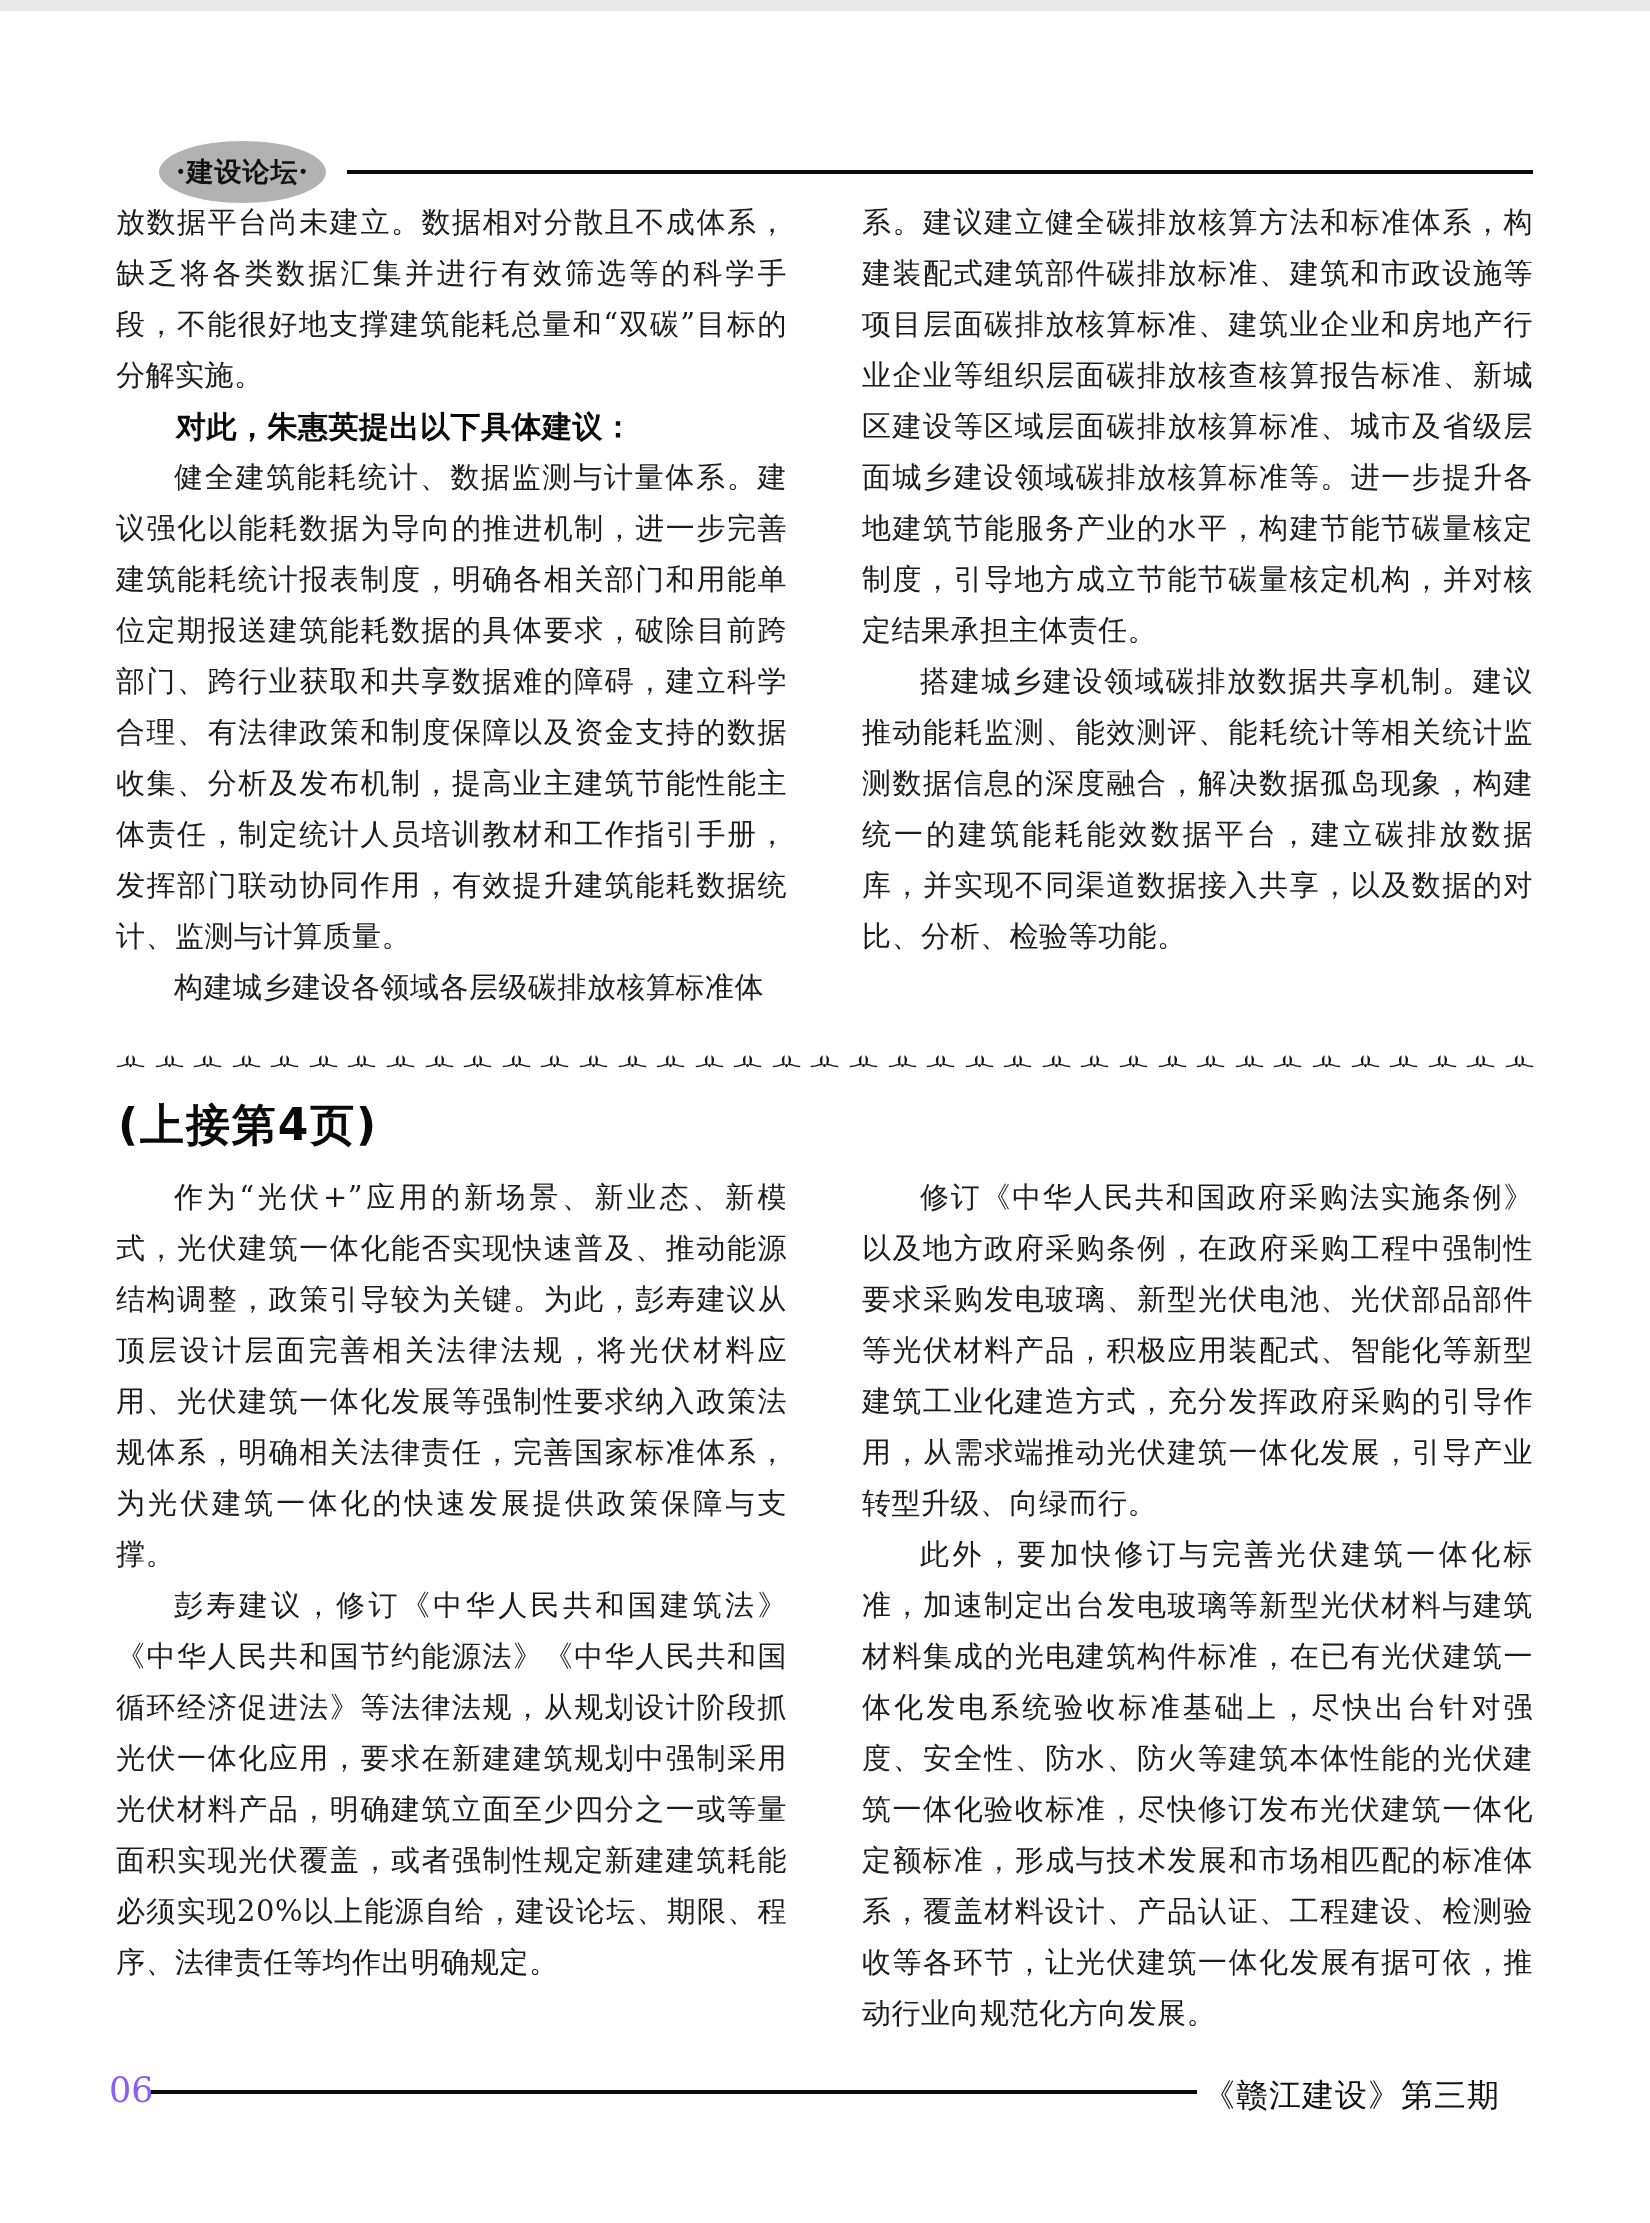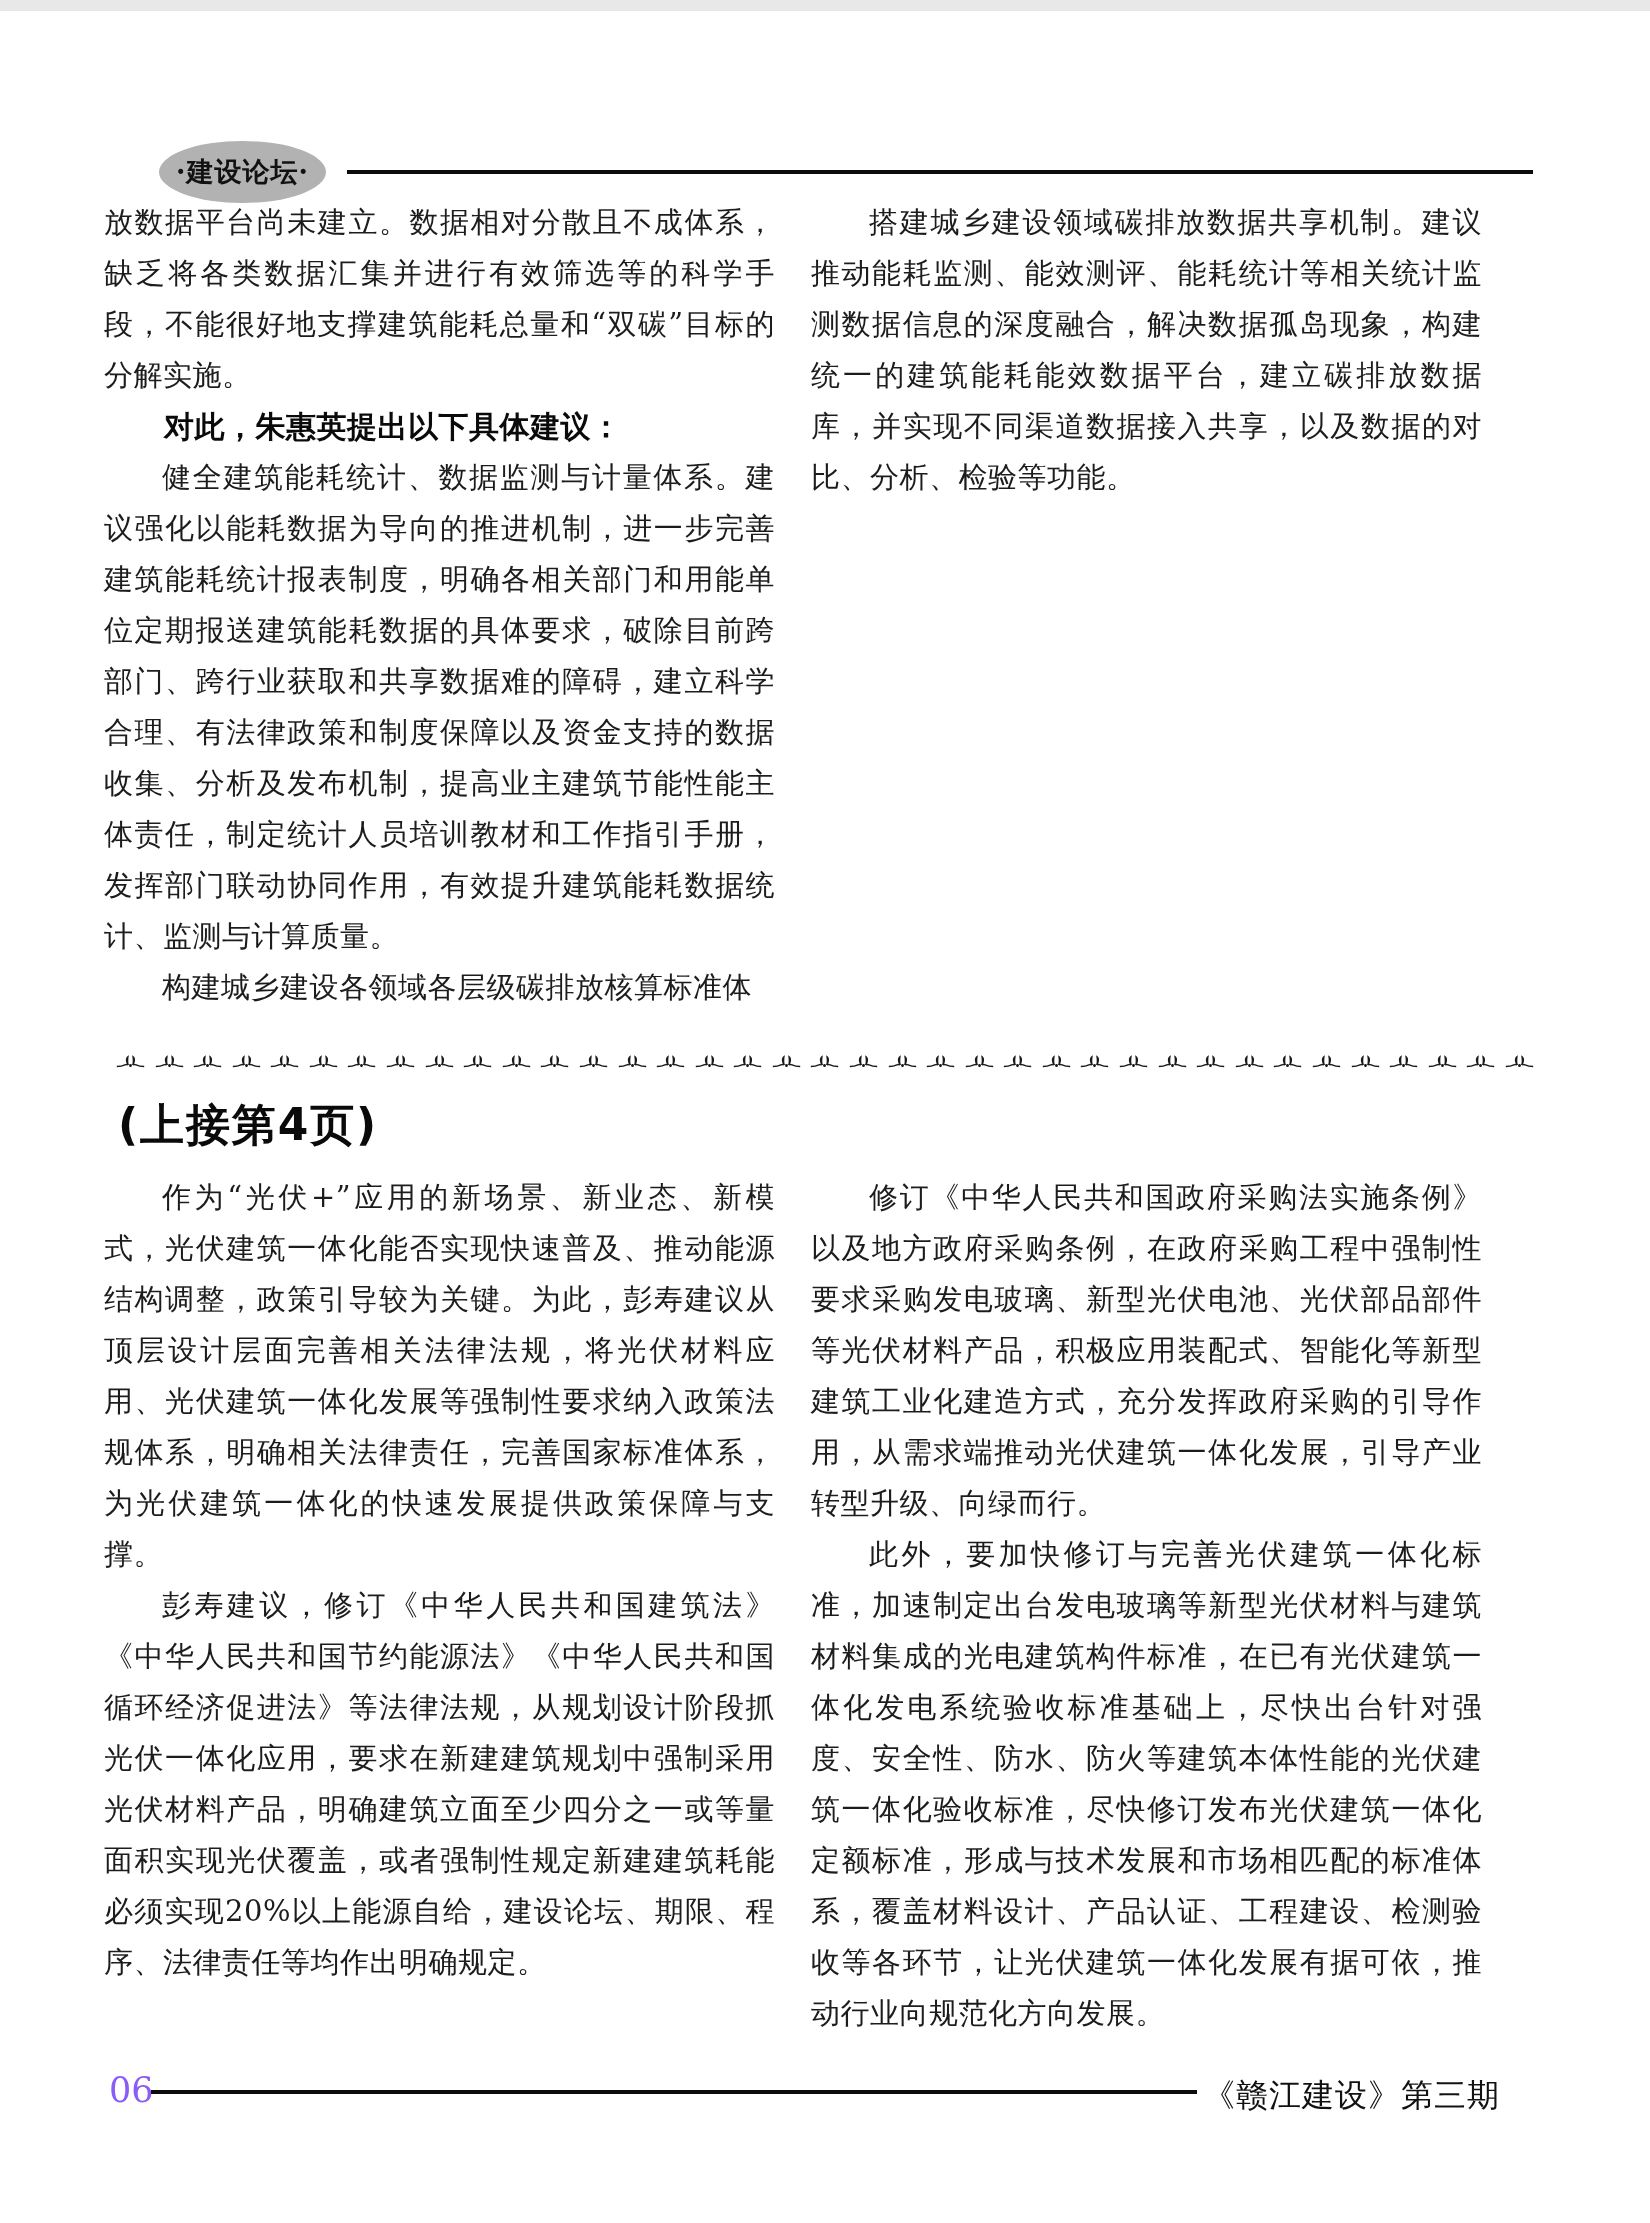--- a/index.html
+++ b/index.html
@@ -21,22 +21,22 @@
     display:flex;align-items:center;justify-content:center;
     font-size:27px;font-weight:600;color:#111;
     letter-spacing:1px;
   }
   .header-line{
     position:absolute;left:347px;top:159px;
     width:1186px;height:3.9px;background:#0c0c0c;
   }
   
   .cols{
-    position:absolute;left:104px;width:1418px;
-    display:flex;gap:36px;
+    position:absolute;left:116px;width:1418px;
+    display:flex;gap:75px;
   }
   .top-cols{top:186px;}
   .bottom-cols{top:1161px;}
   .col{width:671px;flex:0 0 671px;}
   .para{
     margin:0;
     font-size:29px;
     line-height:51px;
     text-align:justify;
     letter-spacing:0.5px;
@@ -89,20 +89,21 @@
   <div class="header-line"></div>
 
   <div class="cols top-cols">
     <div class="col">
         <p class="para">放数据平台尚未建立。数据相对分散且不成体系，缺乏将各类数据汇集并进行有效筛选等的科学手段，不能很好地支撑建筑能耗总量和“双碳”目标的分解实施。</p>
         <p class="para indent bold">对此，朱惠英提出以下具体建议：</p>
         <p class="para indent">健全建筑能耗统计、数据监测与计量体系。建议强化以能耗数据为导向的推进机制，进一步完善建筑能耗统计报表制度，明确各相关部门和用能单位定期报送建筑能耗数据的具体要求，破除目前跨部门、跨行业获取和共享数据难的障碍，建立科学合理、有法律政策和制度保障以及资金支持的数据收集、分析及发布机制，提高业主建筑节能性能主体责任，制定统计人员培训教材和工作指引手册，发挥部门联动协同作用，有效提升建筑能耗数据统计、监测与计算质量。</p>
         <p class="para indent">构建城乡建设各领域各层级碳排放核算标准体</p>
       </div>
     <div class="col">
+        <p class="para">系。建议建立健全碳排放核算方法和标准体系，构建装配式建筑部件碳排放标准、建筑和市政设施等项目层面碳排放核算标准、建筑业企业和房地产行业企业等组织层面碳排放核查核算报告标准、新城区建设等区域层面碳排放核算标准、城市及省级层面城乡建设领域碳排放核算标准等。进一步提升各地建筑节能服务产业的水平，构建节能节碳量核定制度，引导地方成立节能节碳量核定机构，并对核定结果承担主体责任。</p>
         <p class="para indent">搭建城乡建设领域碳排放数据共享机制。建议推动能耗监测、能效测评、能耗统计等相关统计监测数据信息的深度融合，解决数据孤岛现象，构建统一的建筑能耗能效数据平台，建立碳排放数据库，并实现不同渠道数据接入共享，以及数据的对比、分析、检验等功能。</p>
       </div>
   </div>
 
   <div class="ornament-divider">
       <svg width="29" height="19.4" viewBox="0 0 36 20">
         <path d="M1 16 Q7 16 11 14 Q14 13 15 14" fill="none" stroke="#1a1a1a" stroke-width="1.8"></path>
         <path d="M35 16 Q29 16 25 14 Q22 13 21 14" fill="none" stroke="#1a1a1a" stroke-width="1.8"></path>
         <path d="M14 14 C11 8 12 4 16 2 C15 7 15 11 16 14 Z" fill="#1a1a1a"></path>
         <path d="M22 14 C25 8 24 4 20 2 C21 7 21 11 20 14 Z" fill="#1a1a1a"></path>

